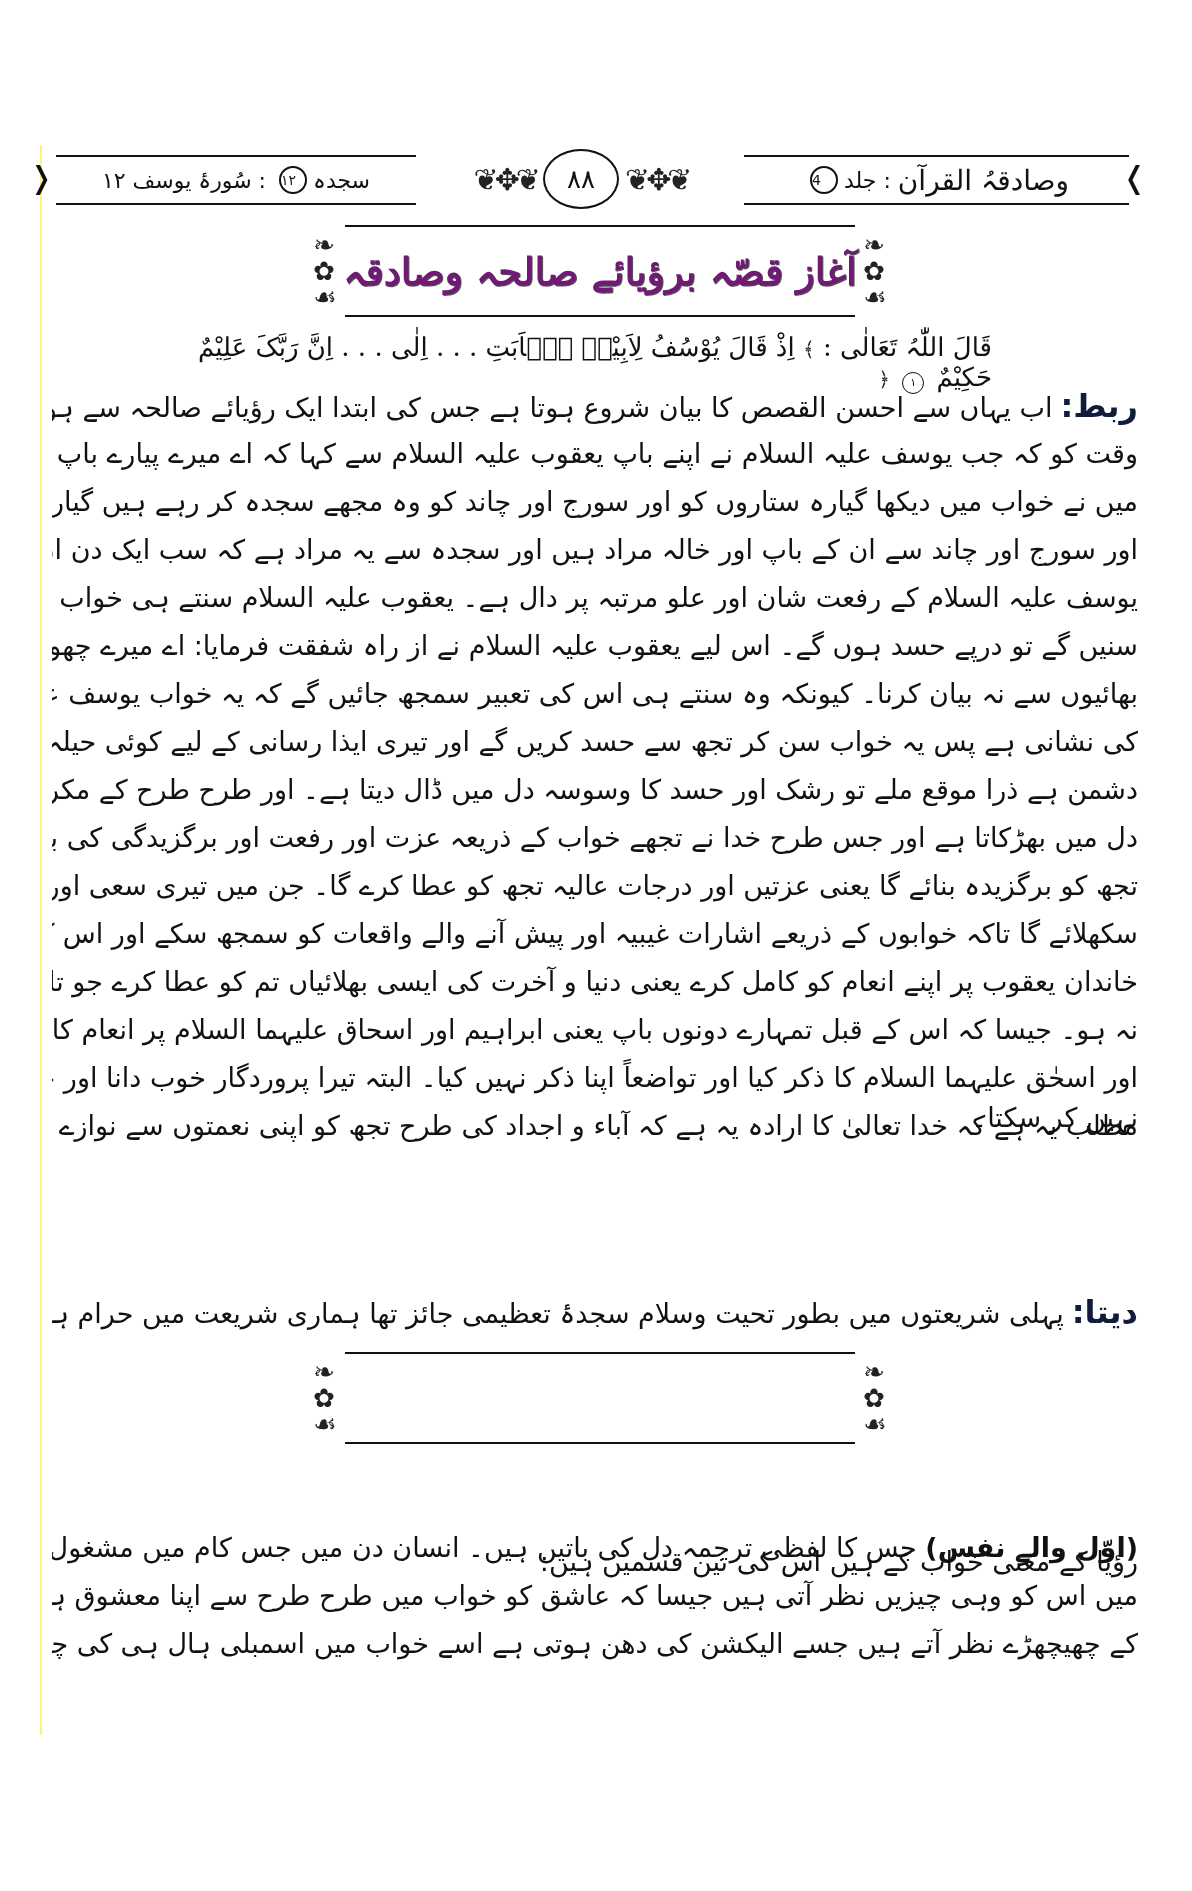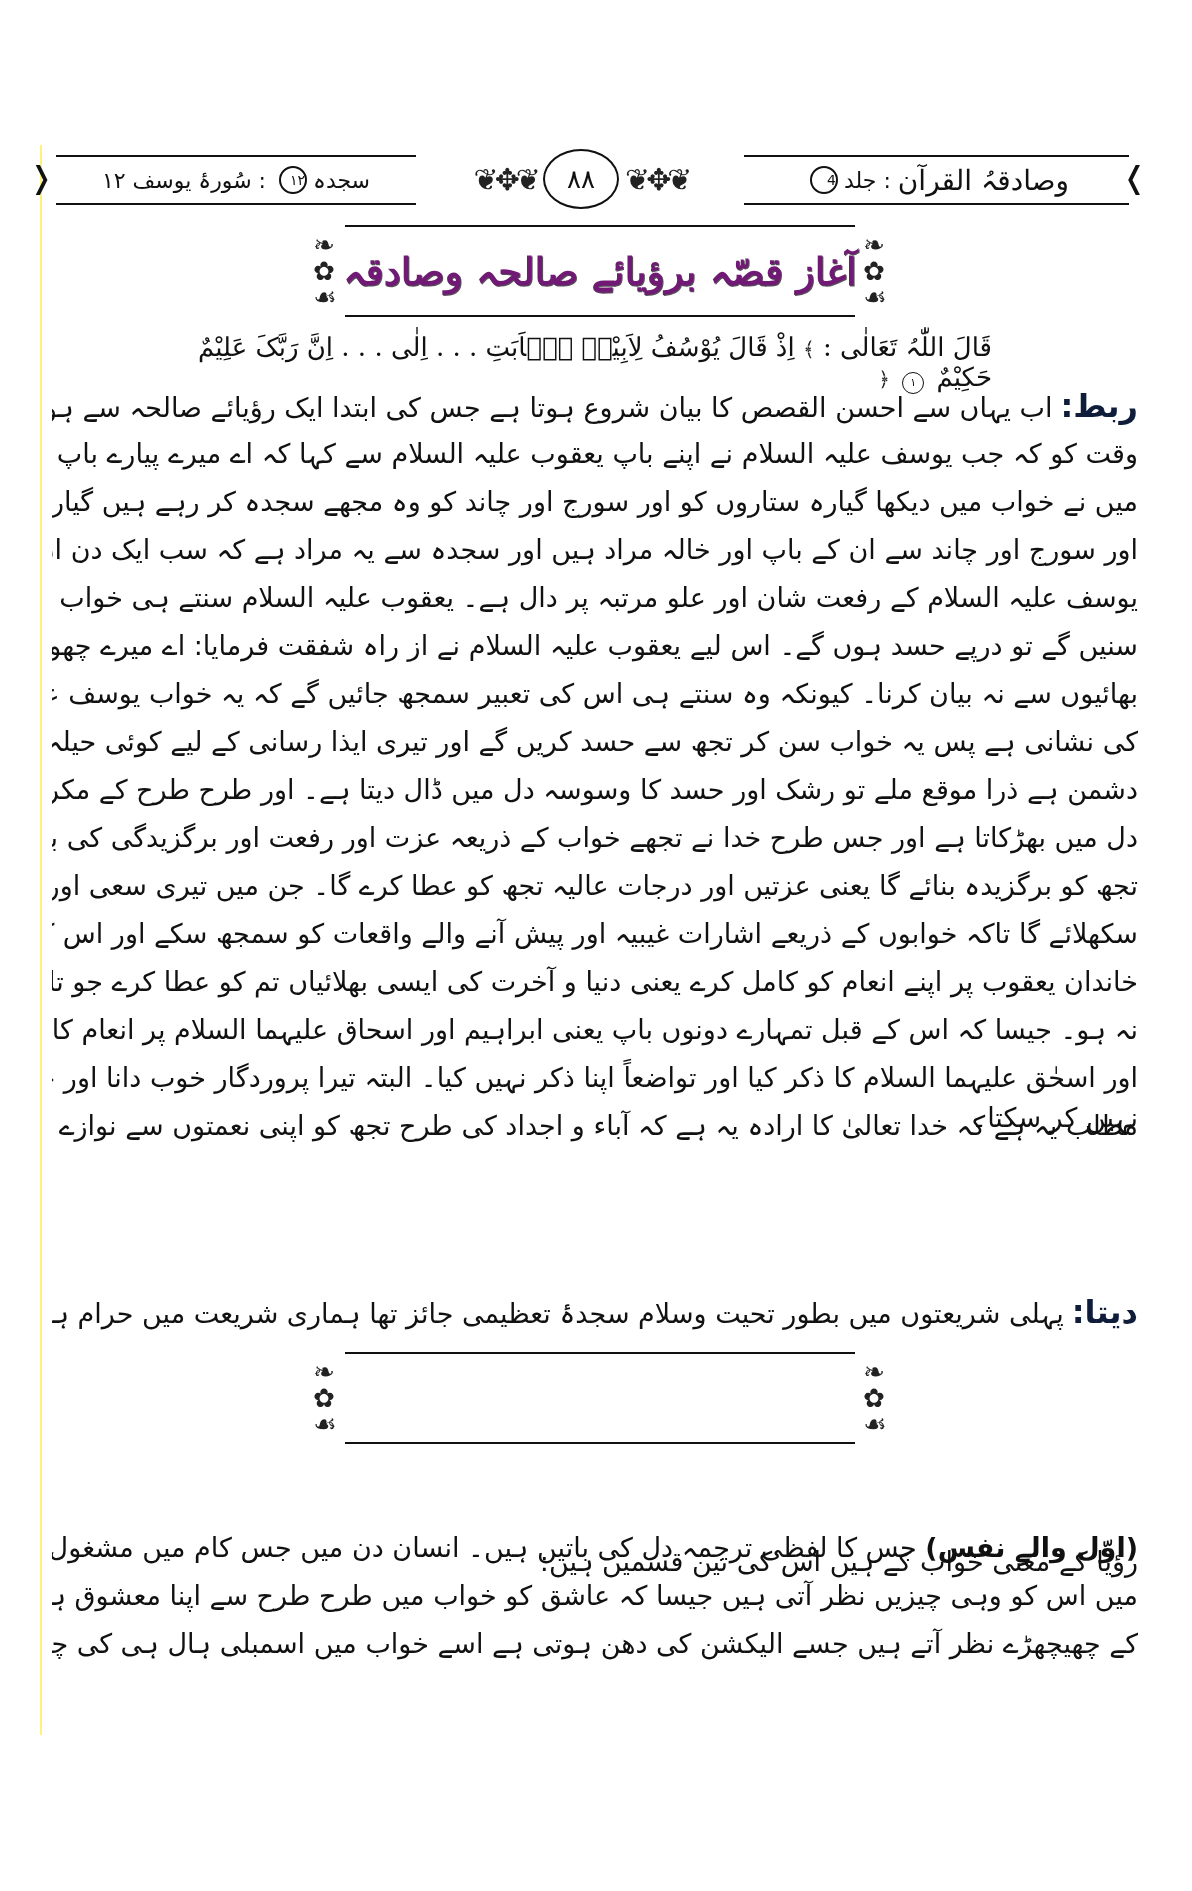--- a/index.html
+++ b/index.html
@@ -26,21 +26,21 @@
     .hbox.left { left: 12px; width: 360px; }
     .hbox.right { left: 700px; width: 385px; }
     .hbox .cap {
       position: absolute; top: -6px; width: 14px; height: 58px;
       font-size: 30px; line-height: 54px; color: #111; text-align: center;
     }
     .hbox.left .cap { left: -16px; }
     .hbox.right .cap { right: -18px; }
     .hbox .circ {
       display: inline-block; width: 24px; height: 24px; border: 2px solid #111;
-      border-radius: 50%; font-size: 14px; line-height: 24px; text-align: right;
+      border-radius: 50%; font-size: 14px; line-height: 24px; text-align: left;
       margin: 0 6px;
     }
     .hbox.right span.t { font-size: 28px; font-family: "DejaVu Serif", serif; }
     .hcenter {
       position: absolute; left: 392px; top: 0; width: 290px; height: 58px;
       display: flex; align-items: center; justify-content: center;
     }
     .orn { font-size: 30px; color: #222; letter-spacing: -4px; }
     .page-num {
       width: 72px; height: 56px; border: 2px solid #111; border-radius: 50%;

